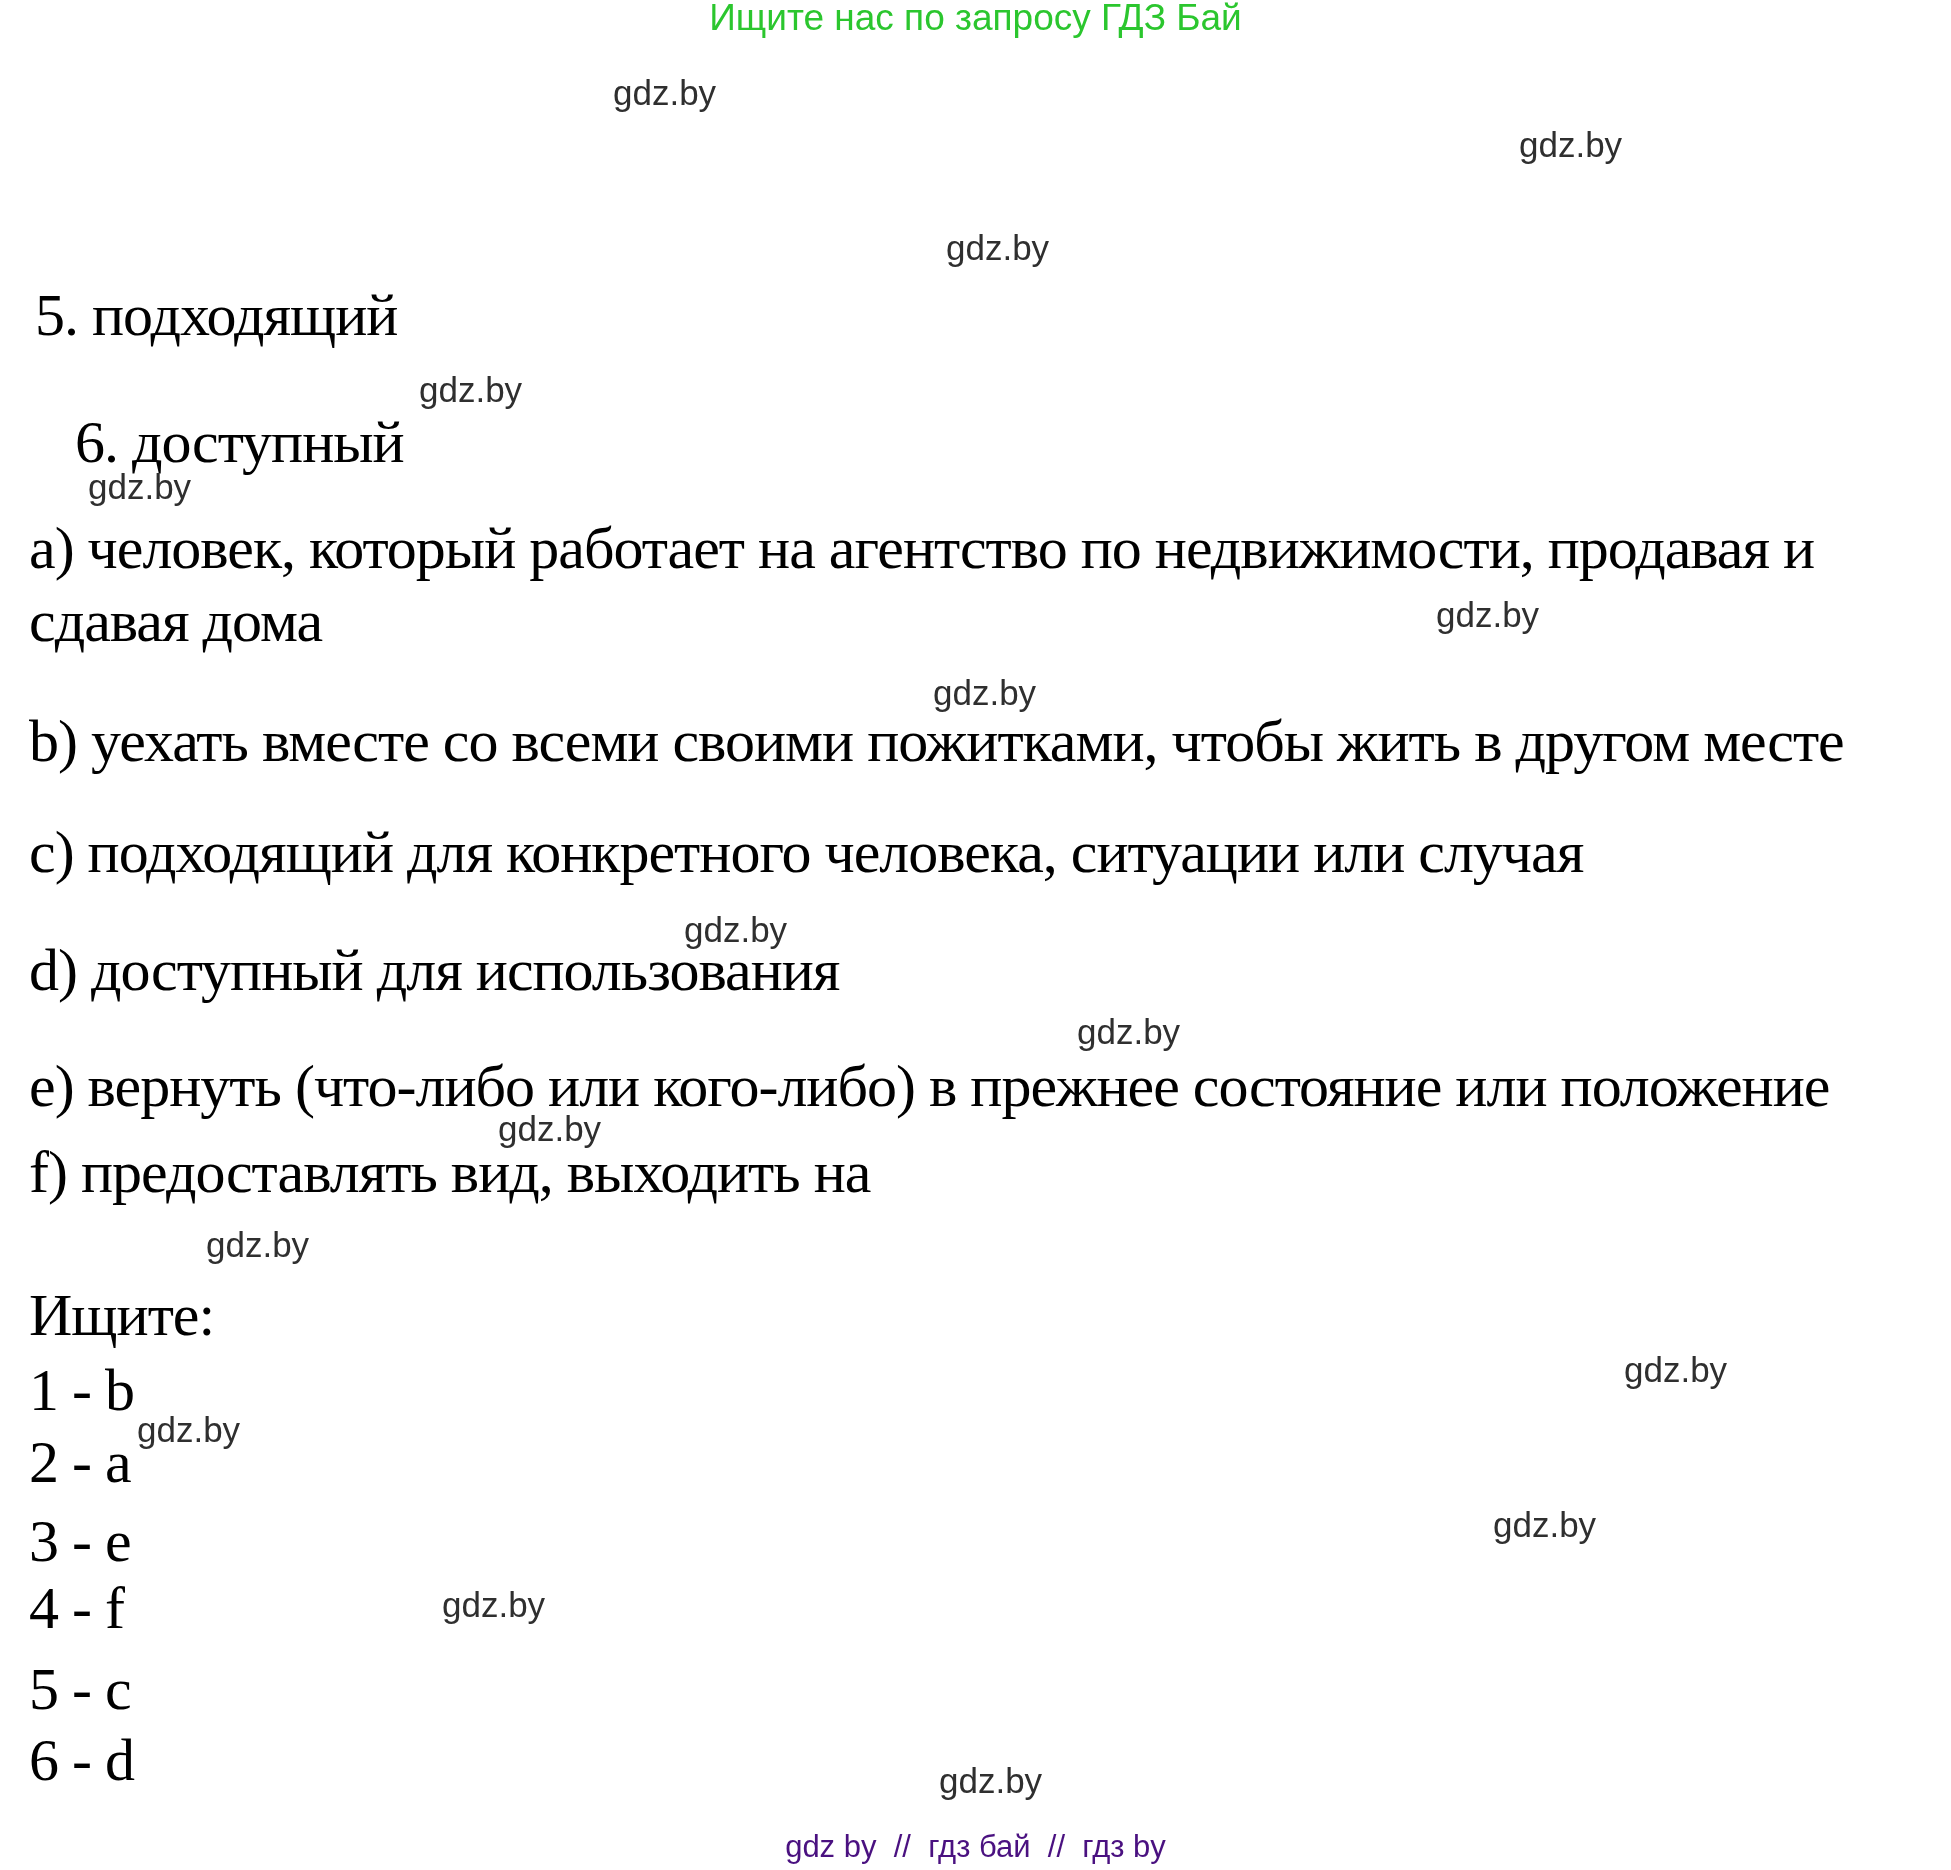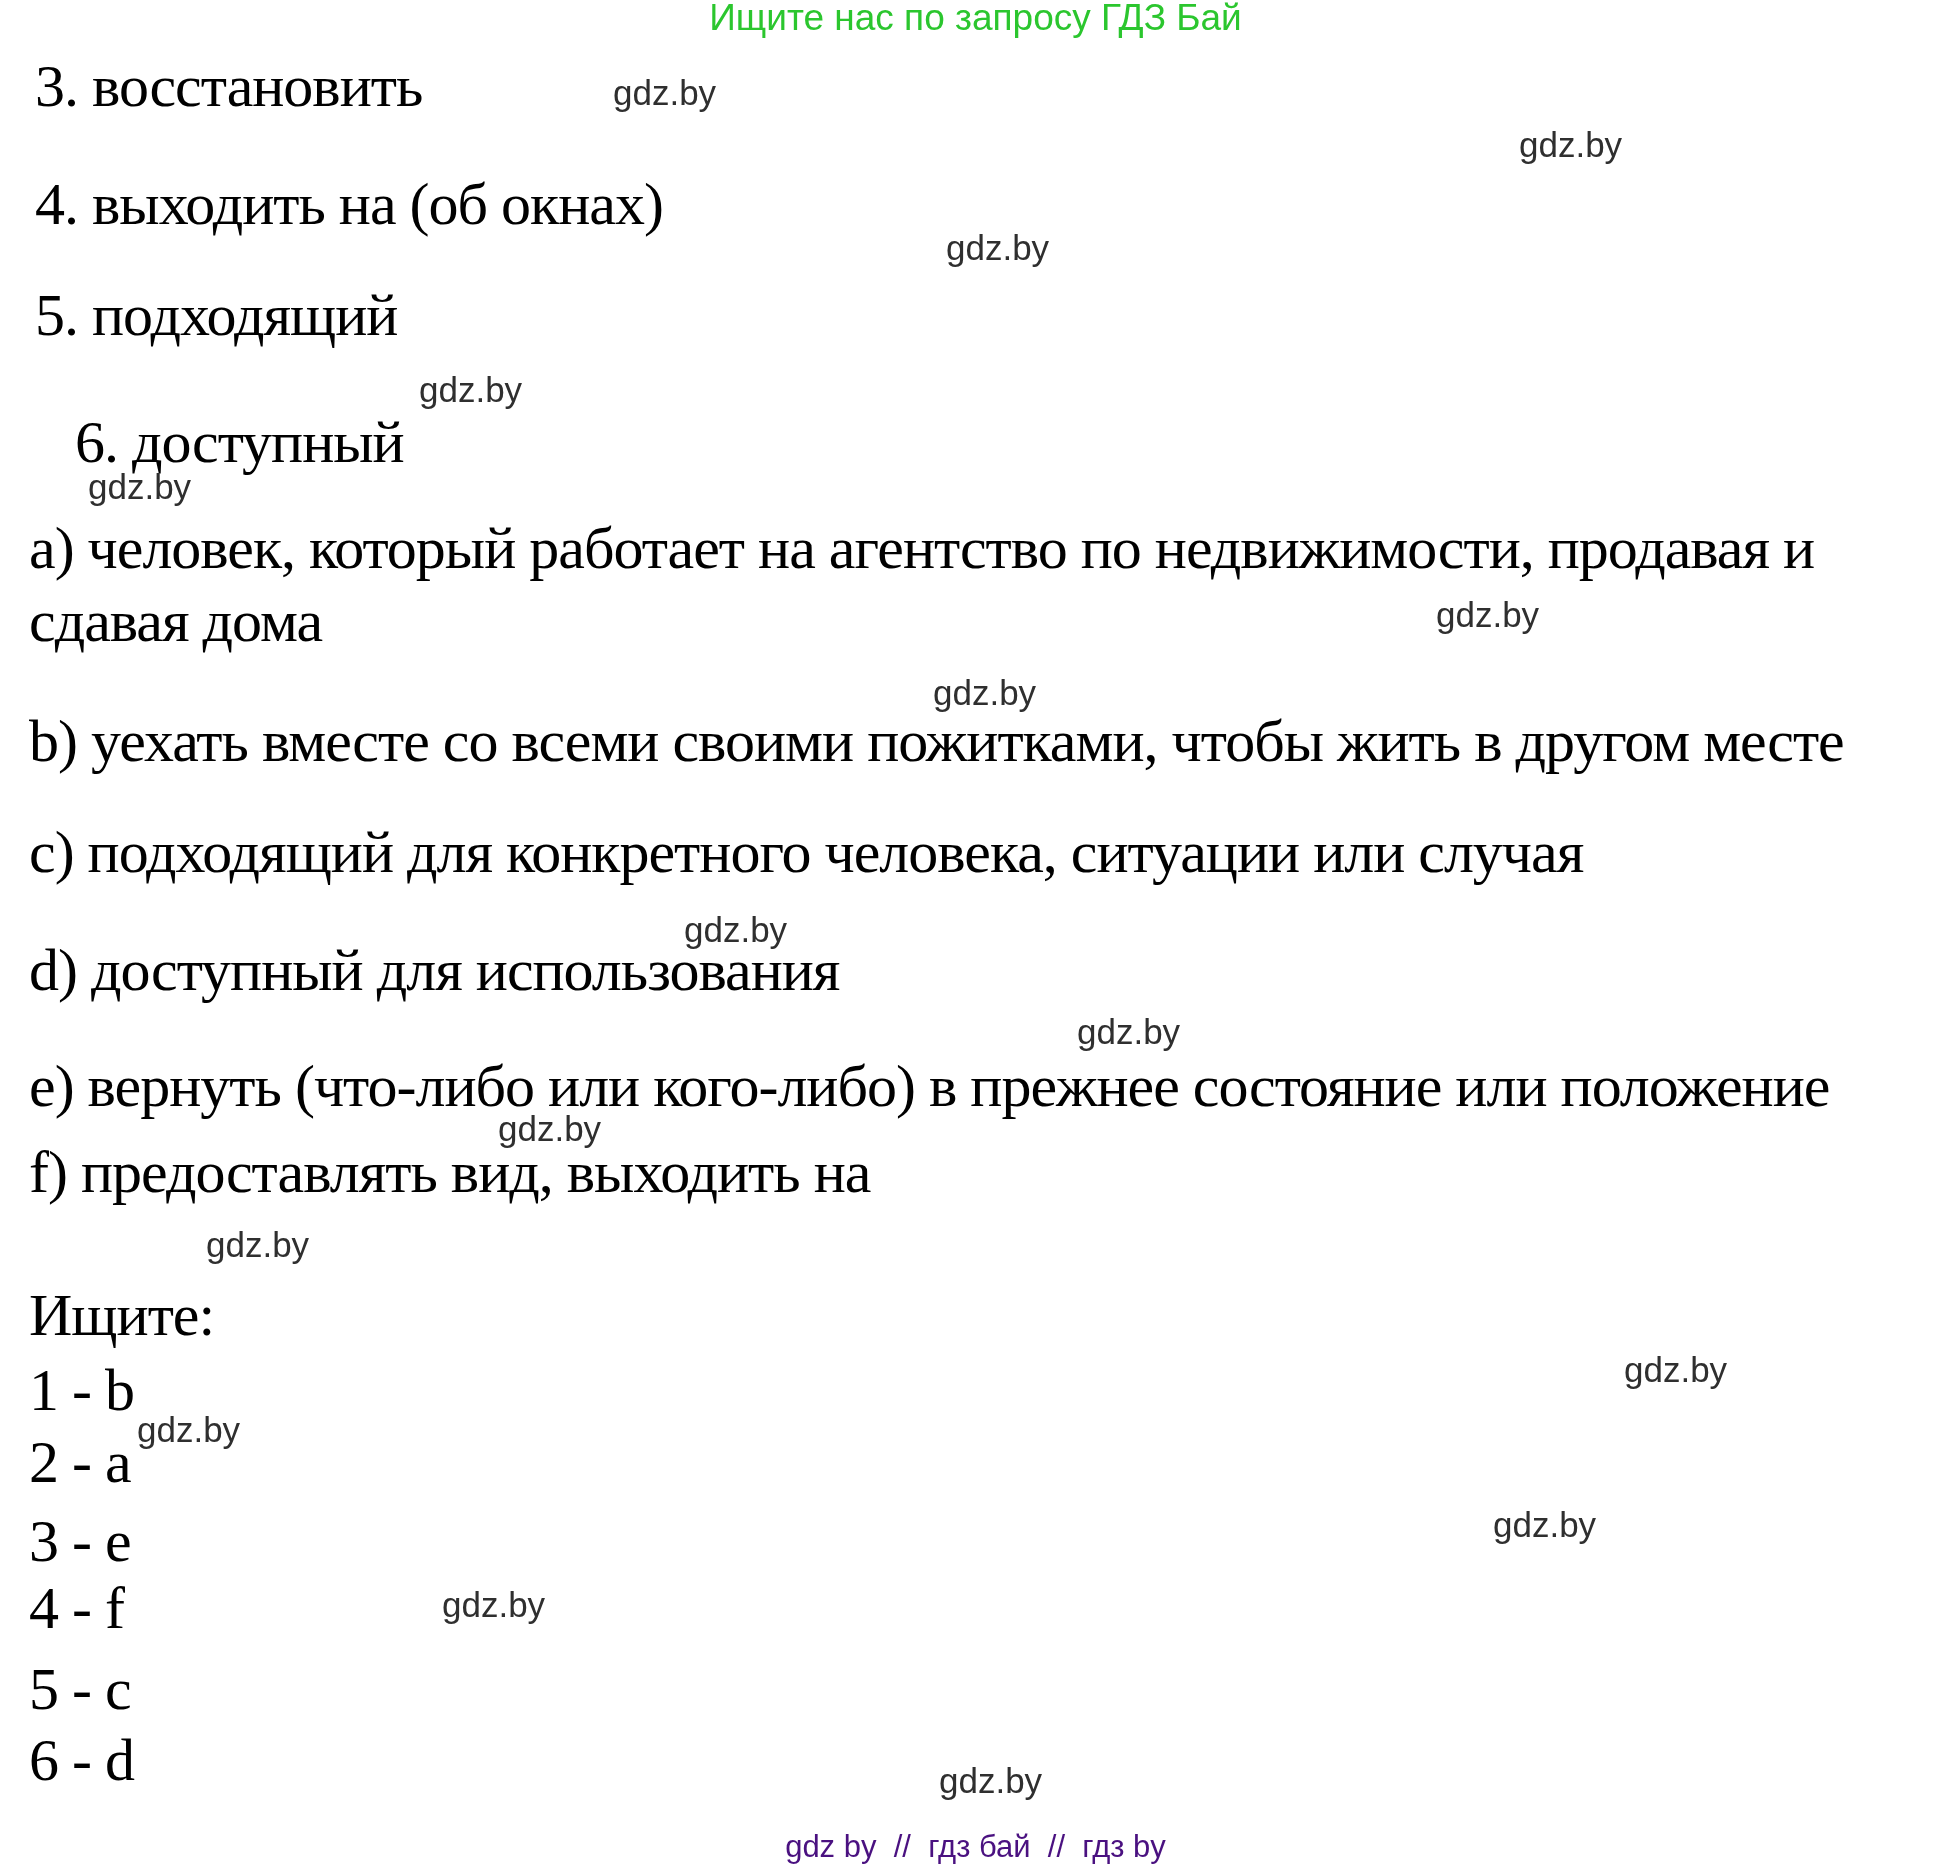--- a/index.html
+++ b/index.html
@@ -50,22 +50,20 @@
     white-space:pre;
   }
 </style>
 </head>
 <body>
 
 <div class="page">
 
   <div class="promo-header">Ищите нас по запросу ГДЗ Бай</div>
 
-  <div class="line numbered" style="top:49px;">3. восстановить</div>
-  <div class="line numbered" style="top:167px;">4. выходить на (об окнах)</div>
   <div class="line numbered" style="top:278px;">5. подходящий</div>
   <div class="line numbered" style="top:405px;margin-left:40px;">6. доступный</div>
 
   <div class="line" style="top:511px;">a) человек, который работает на агентство по недвижимости, продавая и</div>
   <div class="line" style="top:584px;">сдавая дома</div>
   <div class="line" style="top:815px;">c) подходящий для конкретного человека, ситуации или случая</div>
   <div class="line" style="top:704px;">b) уехать вместе со всеми своими пожитками, чтобы жить в другом месте</div>
   <div class="line" style="top:933px;">d) доступный для использования</div>
   <div class="line" style="top:1049px;">e) вернуть (что-либо или кого-либо) в прежнее состояние или положение</div>
   <div class="line" style="top:1135px;">f) предоставлять вид, выходить на</div>

